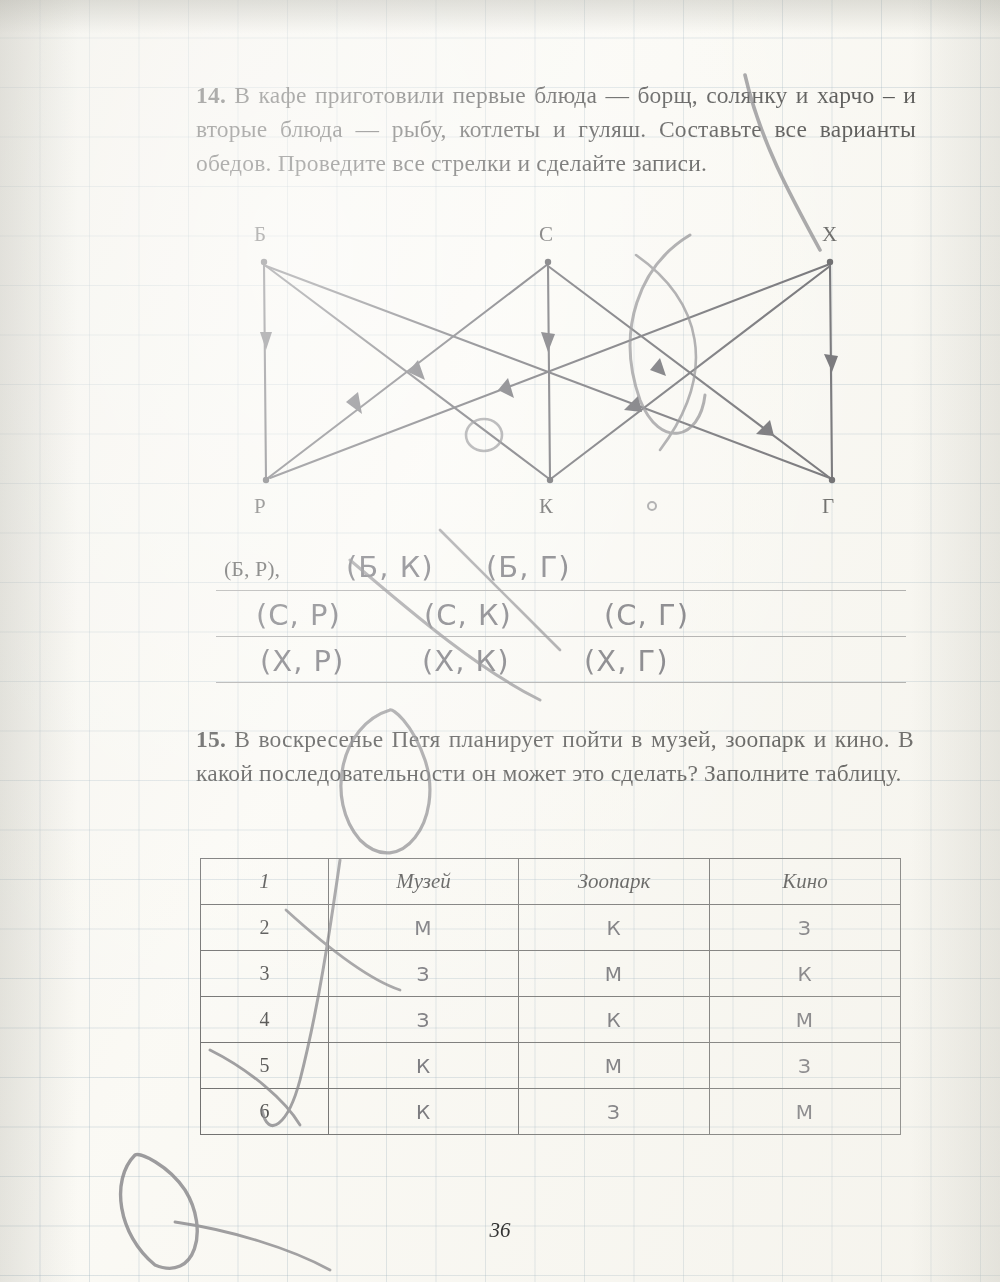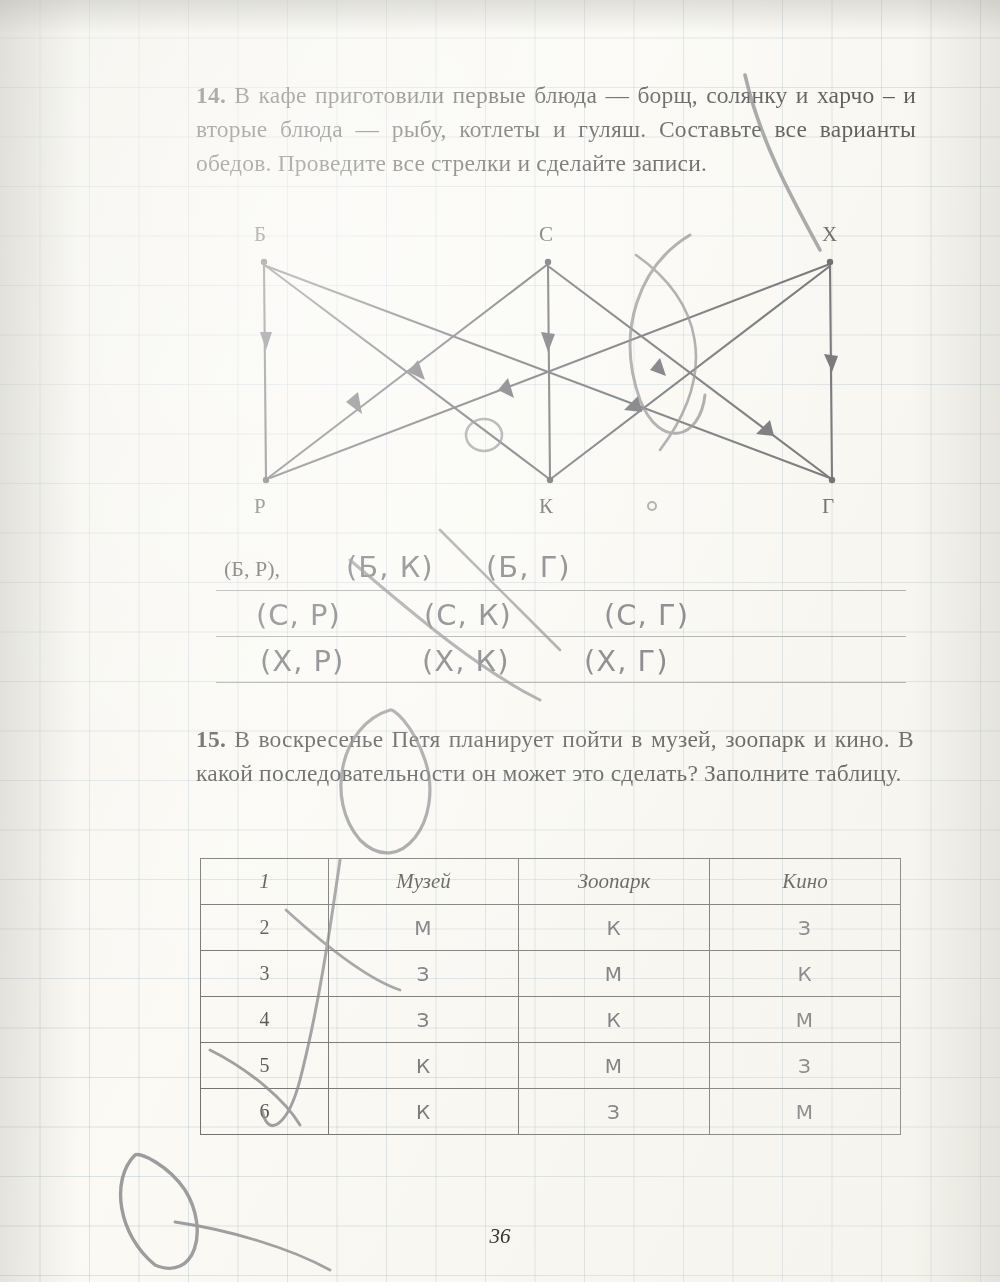--- a/index.html
+++ b/index.html
@@ -153,21 +153,20 @@
   
   .pagenum {
     position: absolute;
     left: 0;
     top: 1218px;
     width: 1000px;
     text-align: center;
     font-size: 21px;
     font-style: italic;
     color: #333;
-    margin-top: 6px;
   }
 
   .ink {
     position: absolute;
     left: 0; top: 0;
     width: 1000px; height: 1282px;
     pointer-events: none;
   }
 </style>
 </head>

